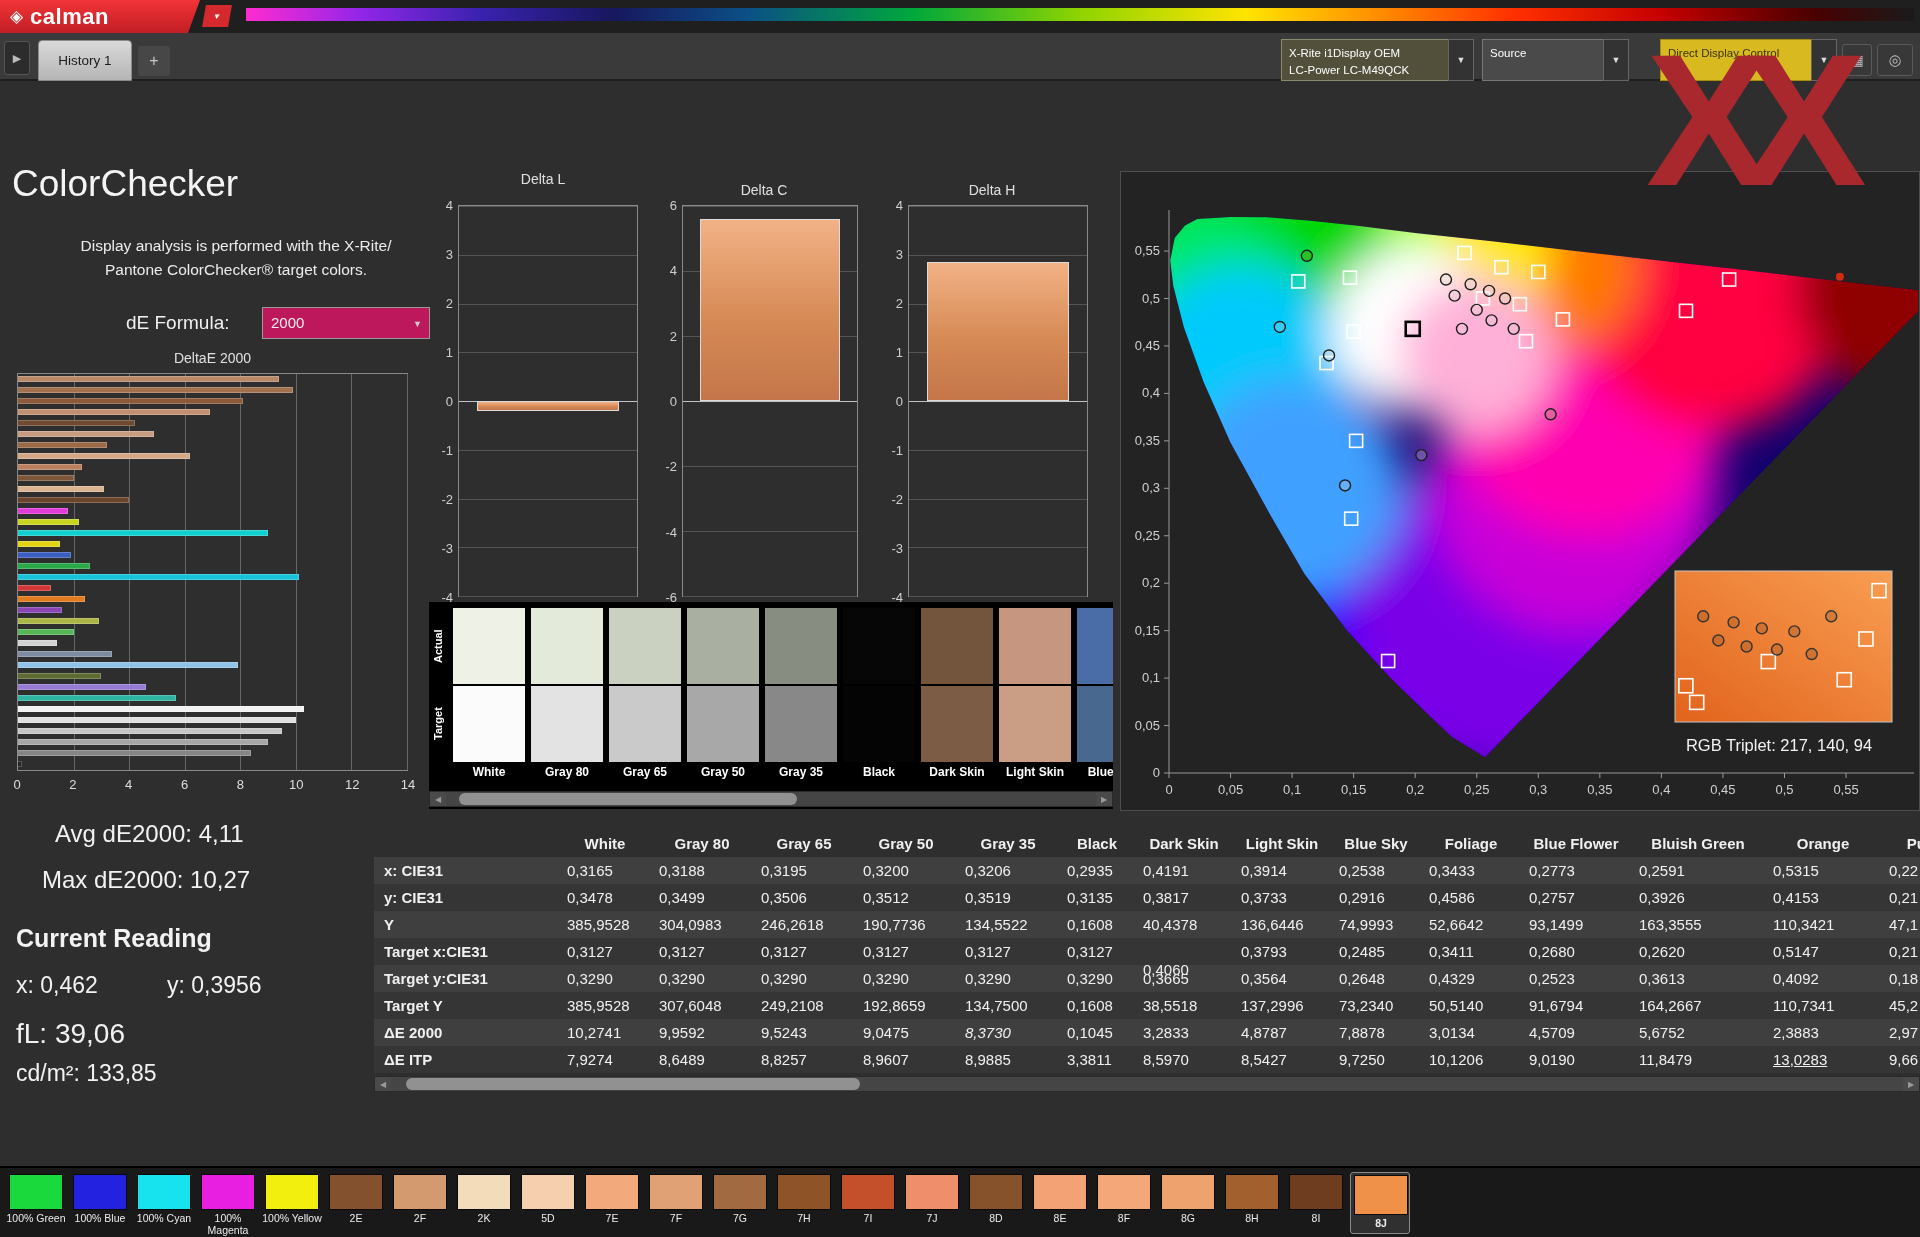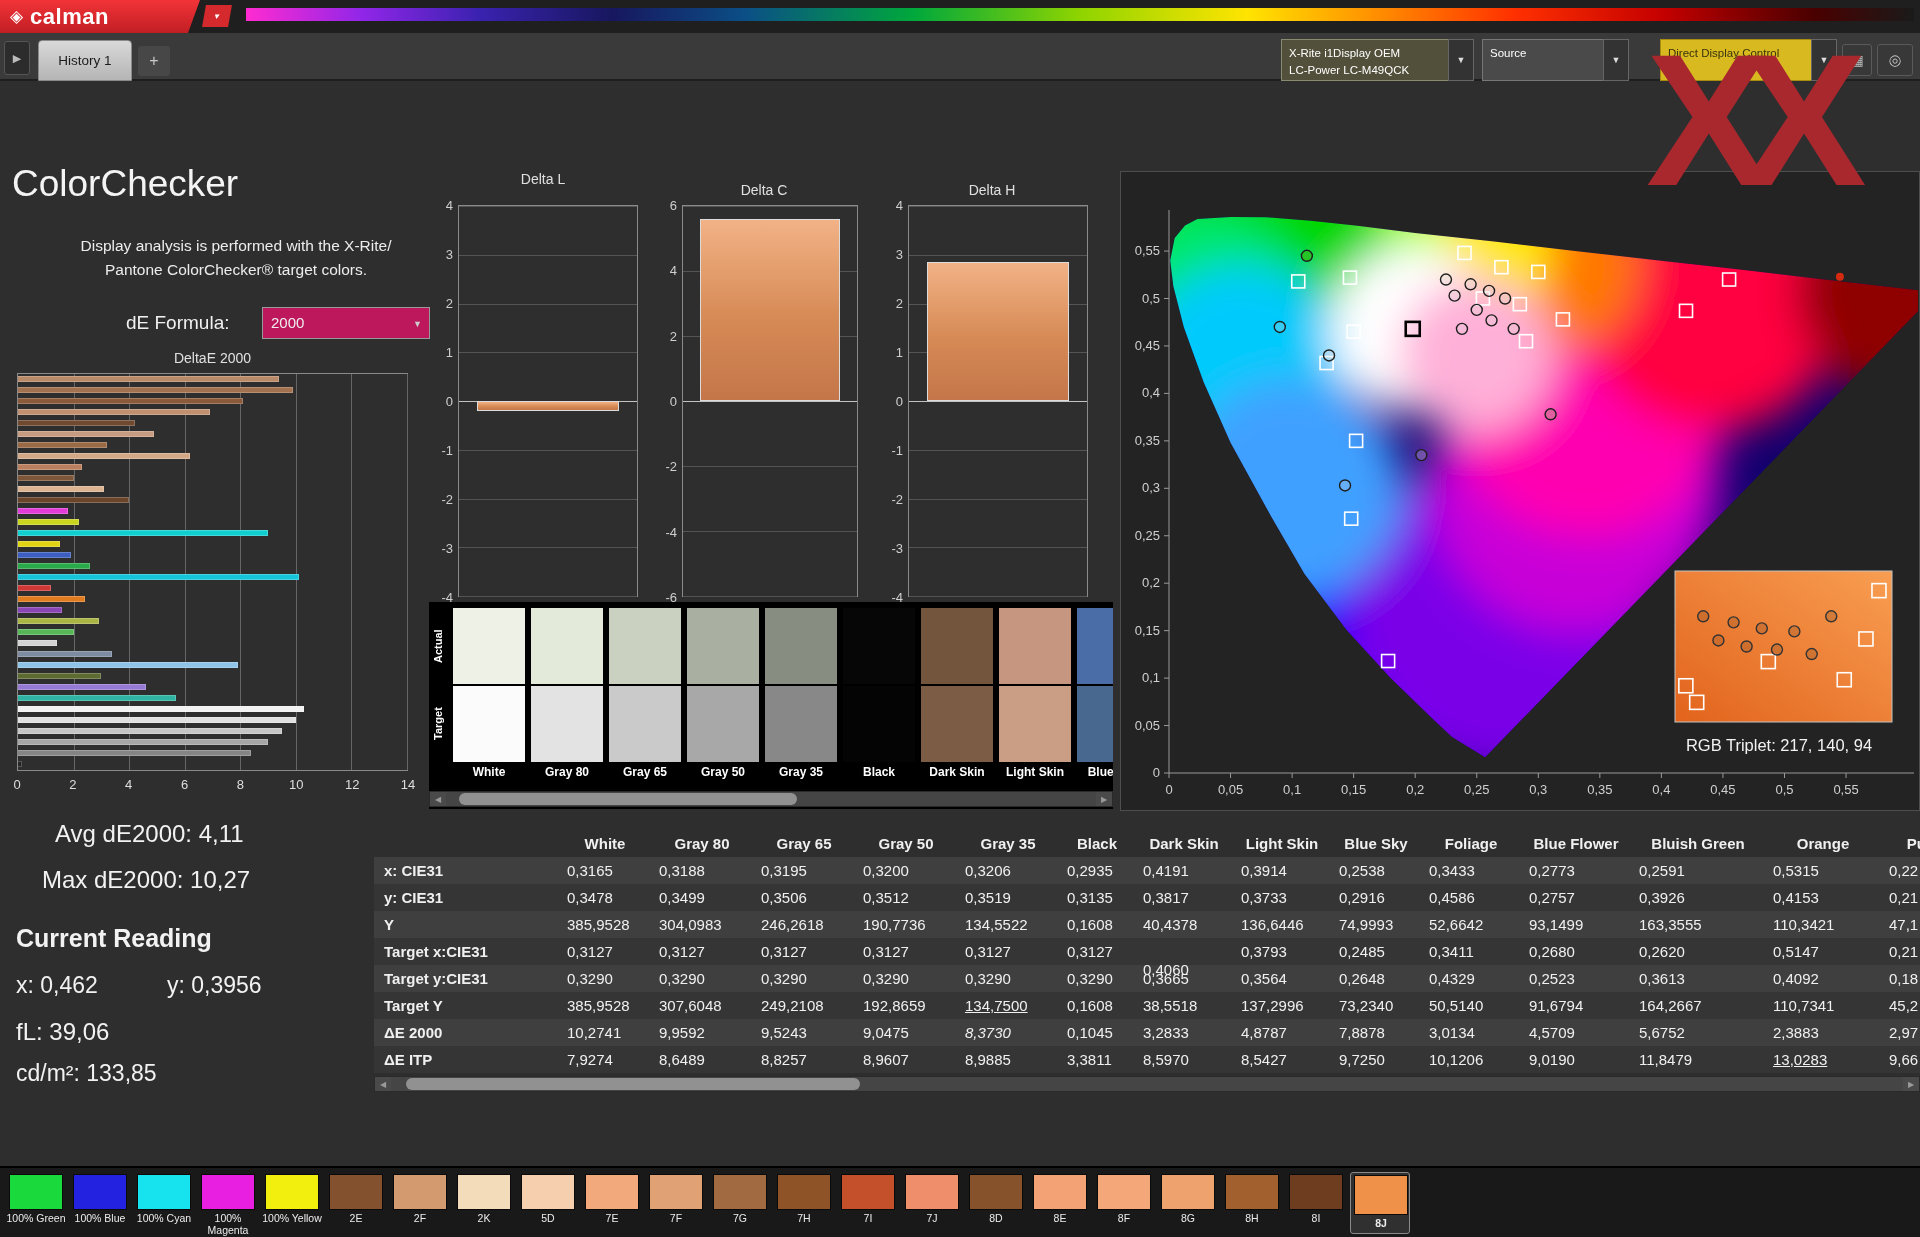--- a/index.html
+++ b/index.html
@@ -82,21 +82,21 @@
 #cie-svg{position:absolute;left:1122px;top:192px;}
 #rgb-triplet{position:absolute;left:1638px;top:736px;width:282px;text-align:center;font-size:16.5px;color:#f2f2f2;z-index:6;}
 
 
 .stat{position:absolute;color:#f2f2f2;}
 #stat-avg{left:55px;top:820px;font-size:24px;}
 #stat-max{left:42px;top:866px;font-size:24px;}
 #stat-current{left:16px;top:924px;font-size:25px;font-weight:bold;}
 #stat-x{left:16px;top:972px;font-size:23px;}
 #stat-y{left:167px;top:972px;font-size:23px;}
-#stat-fl{left:16px;top:1018px;font-size:24px;}
+#stat-fl{left:16px;top:1018px;font-size:28px;}
 #stat-cd{left:16px;top:1060px;font-size:23px;}
 
 
 #cc-table{position:absolute;left:374px;top:830px;width:1546px;overflow:hidden;font-size:15px;color:#f0f0f0;}
 .trow{display:flex;height:27px;align-items:center;}
 .trow.head{background:transparent;}
 .trow.odd{background:#3f3f3f;}
 .trow.even{background:#353535;}
 .tc{flex:none;overflow:hidden;white-space:nowrap;padding-left:8px;}
 .tc.th{font-weight:bold;text-align:center;padding-left:0;}
@@ -603,21 +603,21 @@
         <div class="tc td" style="width: 134px;">0,3613</div>
         <div class="tc td" style="width: 116px;">0,4092</div>
         <div class="tc td" style="width: 90px;">0,18</div>
       </div>
       <div class="trow even">
         <div class="tc rowlabel" style="width: 185px;">Target Y</div>
         <div class="tc td" style="width: 92px;">385,9528</div>
         <div class="tc td" style="width: 102px;">307,6048</div>
         <div class="tc td" style="width: 102px;">249,2108</div>
         <div class="tc td" style="width: 102px;">192,8659</div>
-        <div class="tc td" style="width: 102px; text-decoration: underline;">134,7500</div>
+        <div class="tc td" style="width: 102px;">134,7500</div>
         <div class="tc td" style="width: 76px;">0,1608</div>
         <div class="tc td" style="width: 98px;">38,5518</div>
         <div class="tc td" style="width: 98px;">137,2996</div>
         <div class="tc td" style="width: 90px;">73,2340</div>
         <div class="tc td" style="width: 100px;">50,5140</div>
         <div class="tc td" style="width: 110px;">91,6794</div>
         <div class="tc td" style="width: 134px;">164,2667</div>
         <div class="tc td" style="width: 116px;">110,7341</div>
         <div class="tc td" style="width: 90px;">45,2</div>
       </div>

